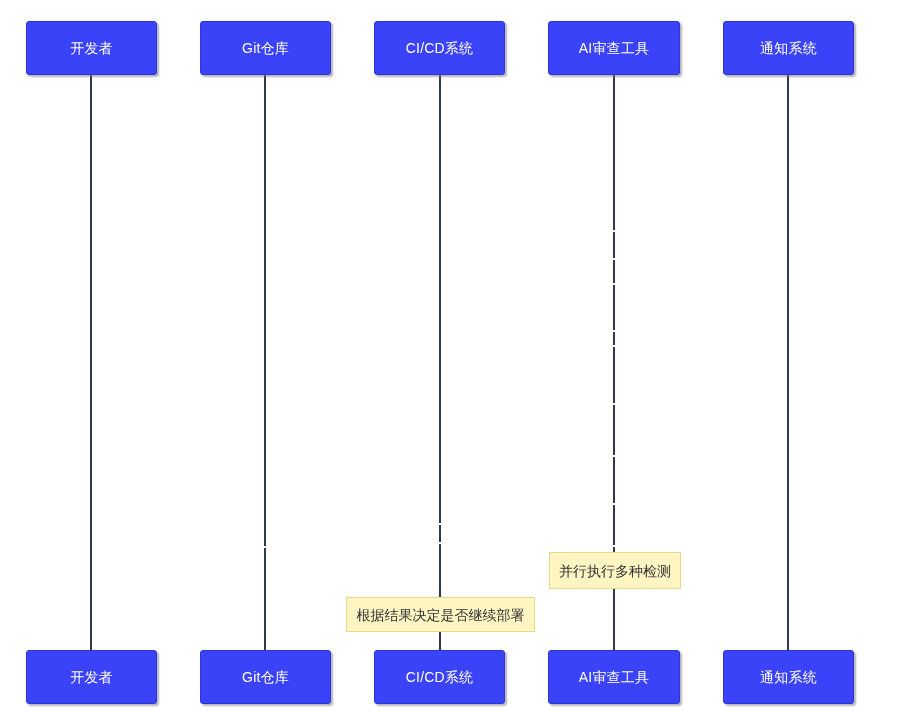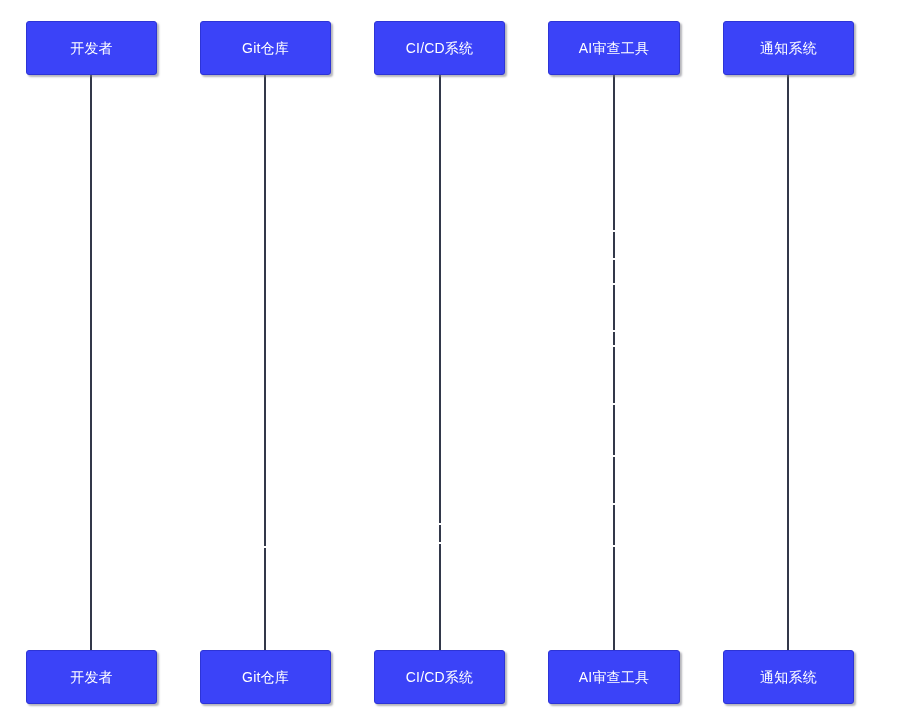--- a/index.html
+++ b/index.html
@@ -98,20 +98,26 @@
   <div class="actor" style="left:374px; top:21px; width:131px; height:54px;">
     <span class="actor-label">CI/CD系统</span>
   </div>
   <div class="actor" style="left:548px; top:21px; width:132px; height:54px;">
     <span class="actor-label">AI审查工具</span>
   </div>
   <div class="actor" style="left:723px; top:21px; width:131px; height:54px;">
     <span class="actor-label">通知系统</span>
   </div>
 
+  <div class="note" style="left:549px; top:552px; width:132px; height:37px;">
+    <span class="note-label">并行执行多种检测</span>
+  </div>
+  <div class="note" style="left:346px; top:597px; width:189px; height:35px;">
+    <span class="note-label">根据结果决定是否继续部署</span>
+  </div>
 
   <div class="actor" style="left:26px; top:650px; width:131px; height:54px;">
     <span class="actor-label">开发者</span>
   </div>
   <div class="actor" style="left:200px; top:650px; width:131px; height:54px;">
     <span class="actor-label">Git仓库</span>
   </div>
   <div class="actor" style="left:374px; top:650px; width:131px; height:54px;">
     <span class="actor-label">CI/CD系统</span>
   </div>

